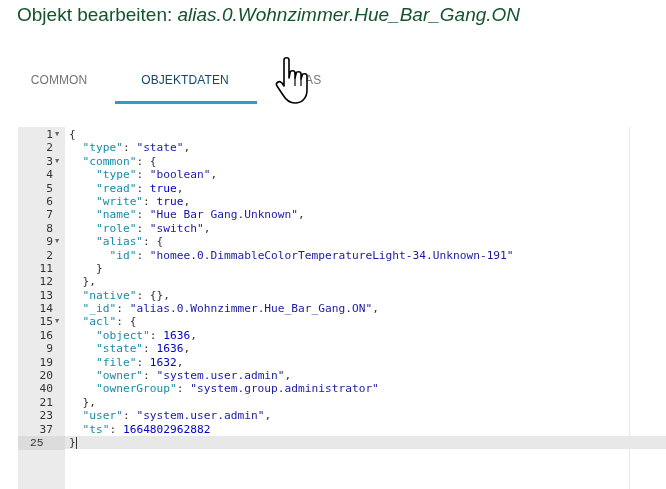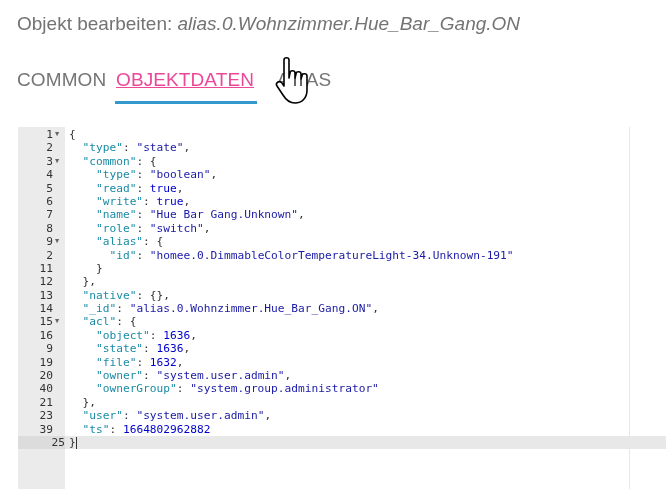--- a/index.html
+++ b/index.html
@@ -1,36 +1,36 @@
 <!DOCTYPE html>
 <html><head>
 <meta charset="utf-8">
 <style>
   html, body { margin:0; padding:0; background:#ffffff; }
   body { width:666px; height:489px; overflow:hidden; position:relative; font-family:"Liberation Sans", sans-serif; }
-  .title { position:absolute; left:17px; top:13px; font-size:19px; color:#737373; white-space:nowrap; }
+  .title { position:absolute; left:17px; top:4px; font-size:19px; color:#14532d; white-space:nowrap; }
   .title .obj { font-style:italic; }
   .tabs { position:absolute; left:17px; top:62px; height:42px; display:flex; }
-  .tab { height:40px; line-height:36px; font-size:19px; text-transform:uppercase; color:#757575; padding:0 16px; position:relative; cursor:pointer; letter-spacing:0.1px; }
-  .tab.active { color:#ec4899;text-decoration:underline; }
+  .tab { height:40px; line-height:36px; font-size:12px; text-transform:uppercase; color:#757575; padding:0 16px; position:relative; cursor:pointer; letter-spacing:0.1px; }
+  .tab.active { color:#0c4a6e; }
   .tab.active::after { content:""; position:absolute; left:-1px; right:-3px; bottom:-2px; height:3px; background:#3399cc; }
   .tab1 { width:84px; padding:0; text-align:center; }
   .tab2 { margin-left:15px; width:138px; padding:0; text-align:center; }
   .tab3 { margin-left:20px; width:60px; padding:0; text-align:center; }
   .editor { position:absolute; left:18px; top:127px; width:648px; height:362px; font-family:"DejaVu Sans Mono", monospace; font-size:11.2px; }
   .gutter { position:absolute; left:0; top:0; width:47px; height:362px; background:#ebebeb; }
   .print-margin { position:absolute; left:611px; top:0; width:1px; height:362px; background:#e8e8e8; }
   .lines { position:absolute; left:0; top:1px; width:648px; }
   .line { height:13.4px; line-height:13.4px; position:relative; white-space:pre; }
   .line .num { position:absolute; left:0; width:35px; text-align:right; color:#333; }
   .line .fold { position:absolute; left:37px; width:8px; font-size:7px; color:#666; line-height:13.4px; }
   .line .code { position:absolute; left:51px; color:#333; }
   .line.cur { background:#e8e8e8; }
   .line.cur .num { background:#dcdcdc; width:47px; padding-right:0; }
-  .line.cur .num span { display:inline-block; width:35px; text-align:right; }
+  .line.cur .num span { display:inline-block; width:35px; text-align:left;font-family:Liberation Mono, monospace; }
   .k { color:#1a8ba6; }
   .s { color:#1a1aa6; }
   .n { color:#0000cd; }
   .b { color:#0000cd; }
   .p { color:#333; }
   .cursor { display:inline-block; width:1px; height:12px; background:#333; vertical-align:middle; }
   .hand { position:absolute; left:275px; top:56px; width:40px; height:50px; }
 </style>
 </head>
 <body>
@@ -70,16 +70,16 @@
     <div class="line"><span class="num">13</span><span class="code">  <span class="k">"native"</span>: <span class="p">{}</span>,</span></div>
     <div class="line"><span class="num">14</span><span class="code">  <span class="k">"_id"</span>: <span class="s">"alias.0.Wohnzimmer.Hue_Bar_Gang.ON"</span>,</span></div>
     <div class="line"><span class="num">15</span><span class="fold">▼</span><span class="code">  <span class="k">"acl"</span>: {</span></div>
     <div class="line"><span class="num">16</span><span class="code">    <span class="k">"object"</span>: <span class="n">1636</span>,</span></div>
     <div class="line"><span class="num">9</span><span class="code">    <span class="k">"state"</span>: <span class="n">1636</span>,</span></div>
     <div class="line"><span class="num">19</span><span class="code">    <span class="k">"file"</span>: <span class="n">1632</span>,</span></div>
     <div class="line"><span class="num">20</span><span class="code">    <span class="k">"owner"</span>: <span class="s">"system.user.admin"</span>,</span></div>
     <div class="line"><span class="num">40</span><span class="code">    <span class="k">"ownerGroup"</span>: <span class="s">"system.group.administrator"</span></span></div>
     <div class="line"><span class="num">21</span><span class="code">  },</span></div>
     <div class="line"><span class="num">23</span><span class="code">  <span class="k">"user"</span>: <span class="s">"system.user.admin"</span>,</span></div>
-    <div class="line"><span class="num">39</span><span class="code">  <span class="k">"ts"</span>: <span class="n">1664802962882</span></span></div>
+    <div class="line"><span class="num">37</span><span class="code">  <span class="k">"ts"</span>: <span class="n">1664802962882</span></span></div>
     <div class="line cur"><span class="num"><span>25</span></span><span class="code"><span class="p">}</span><span class="cursor"></span></span></div>
   </div>
 </div>
 
 </body></html>

